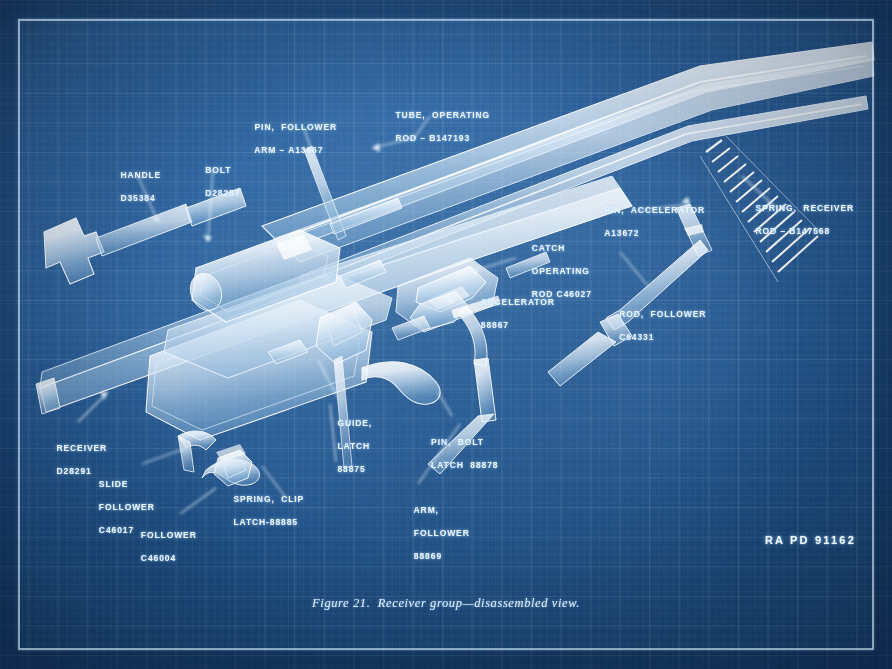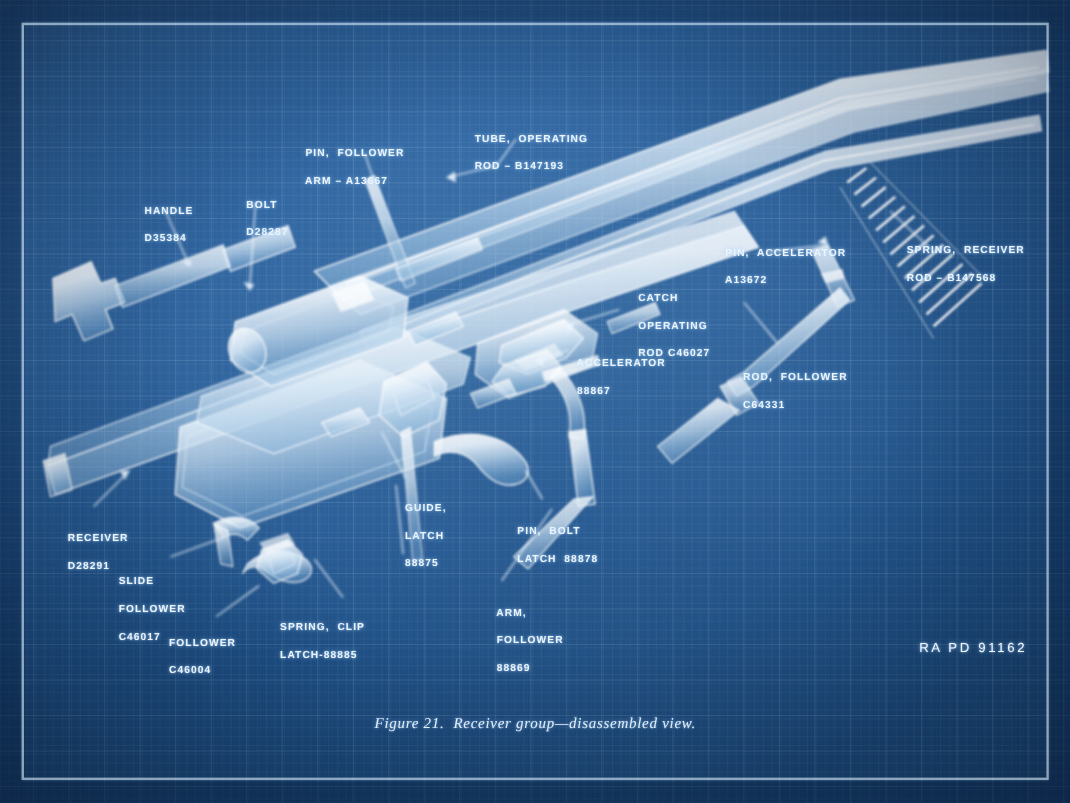--- a/index.html
+++ b/index.html
@@ -82,21 +82,21 @@
     font-size:8.5px;
     font-weight:700;
     letter-spacing:.9px;
     line-height:11.5px;
     white-space:pre;
     text-shadow:0 0 2px rgba(190,225,255,.75), 0 0 5px rgba(150,200,245,.45);
     transform:translate(-50%,0);
   }
   .plate-no{
     position:absolute;right:36px;top:534px;
-    color:#eef6ff;font-weight:400;font-size:11px;letter-spacing:2.2px;
+    color:#eef6ff;font-weight:700;font-size:11px;letter-spacing:2.2px;
     text-shadow:0 0 2px rgba(190,225,255,.8),0 0 6px rgba(150,200,245,.5);
   }
   .caption{
     position:absolute;left:50%;top:566px;transform:translateX(-50%);
     color:#dfeefc;font-family:"Liberation Serif", serif;
     font-style:italic;font-size:12.5px;letter-spacing:.6px;
     text-shadow:0 0 2px rgba(180,218,252,.6),0 0 5px rgba(140,195,245,.35);
     white-space:pre;
     margin-top:30px;
   }
@@ -354,21 +354,21 @@
       <span>SLIDE</span><br>
       <span>FOLLOWER</span><br>
       <span>C46017</span>
     </div>
 
     <div class="lbl" style="left:159px;top:518px">
       <span>FOLLOWER</span><br>
       <span>C46004</span>
     </div>
 
-    <div class="lbl" style="left:259px;top:505px">
+    <div class="lbl" style="left:259px;top:482px">
       <span>SPRING,  CLIP</span><br>
       <span>LATCH-88885</span>
     </div>
 
     <div class="lbl" style="left:345px;top:406px">
       <span>GUIDE,</span><br>
       <span>LATCH</span><br>
       <span>88875</span>
     </div>
 

